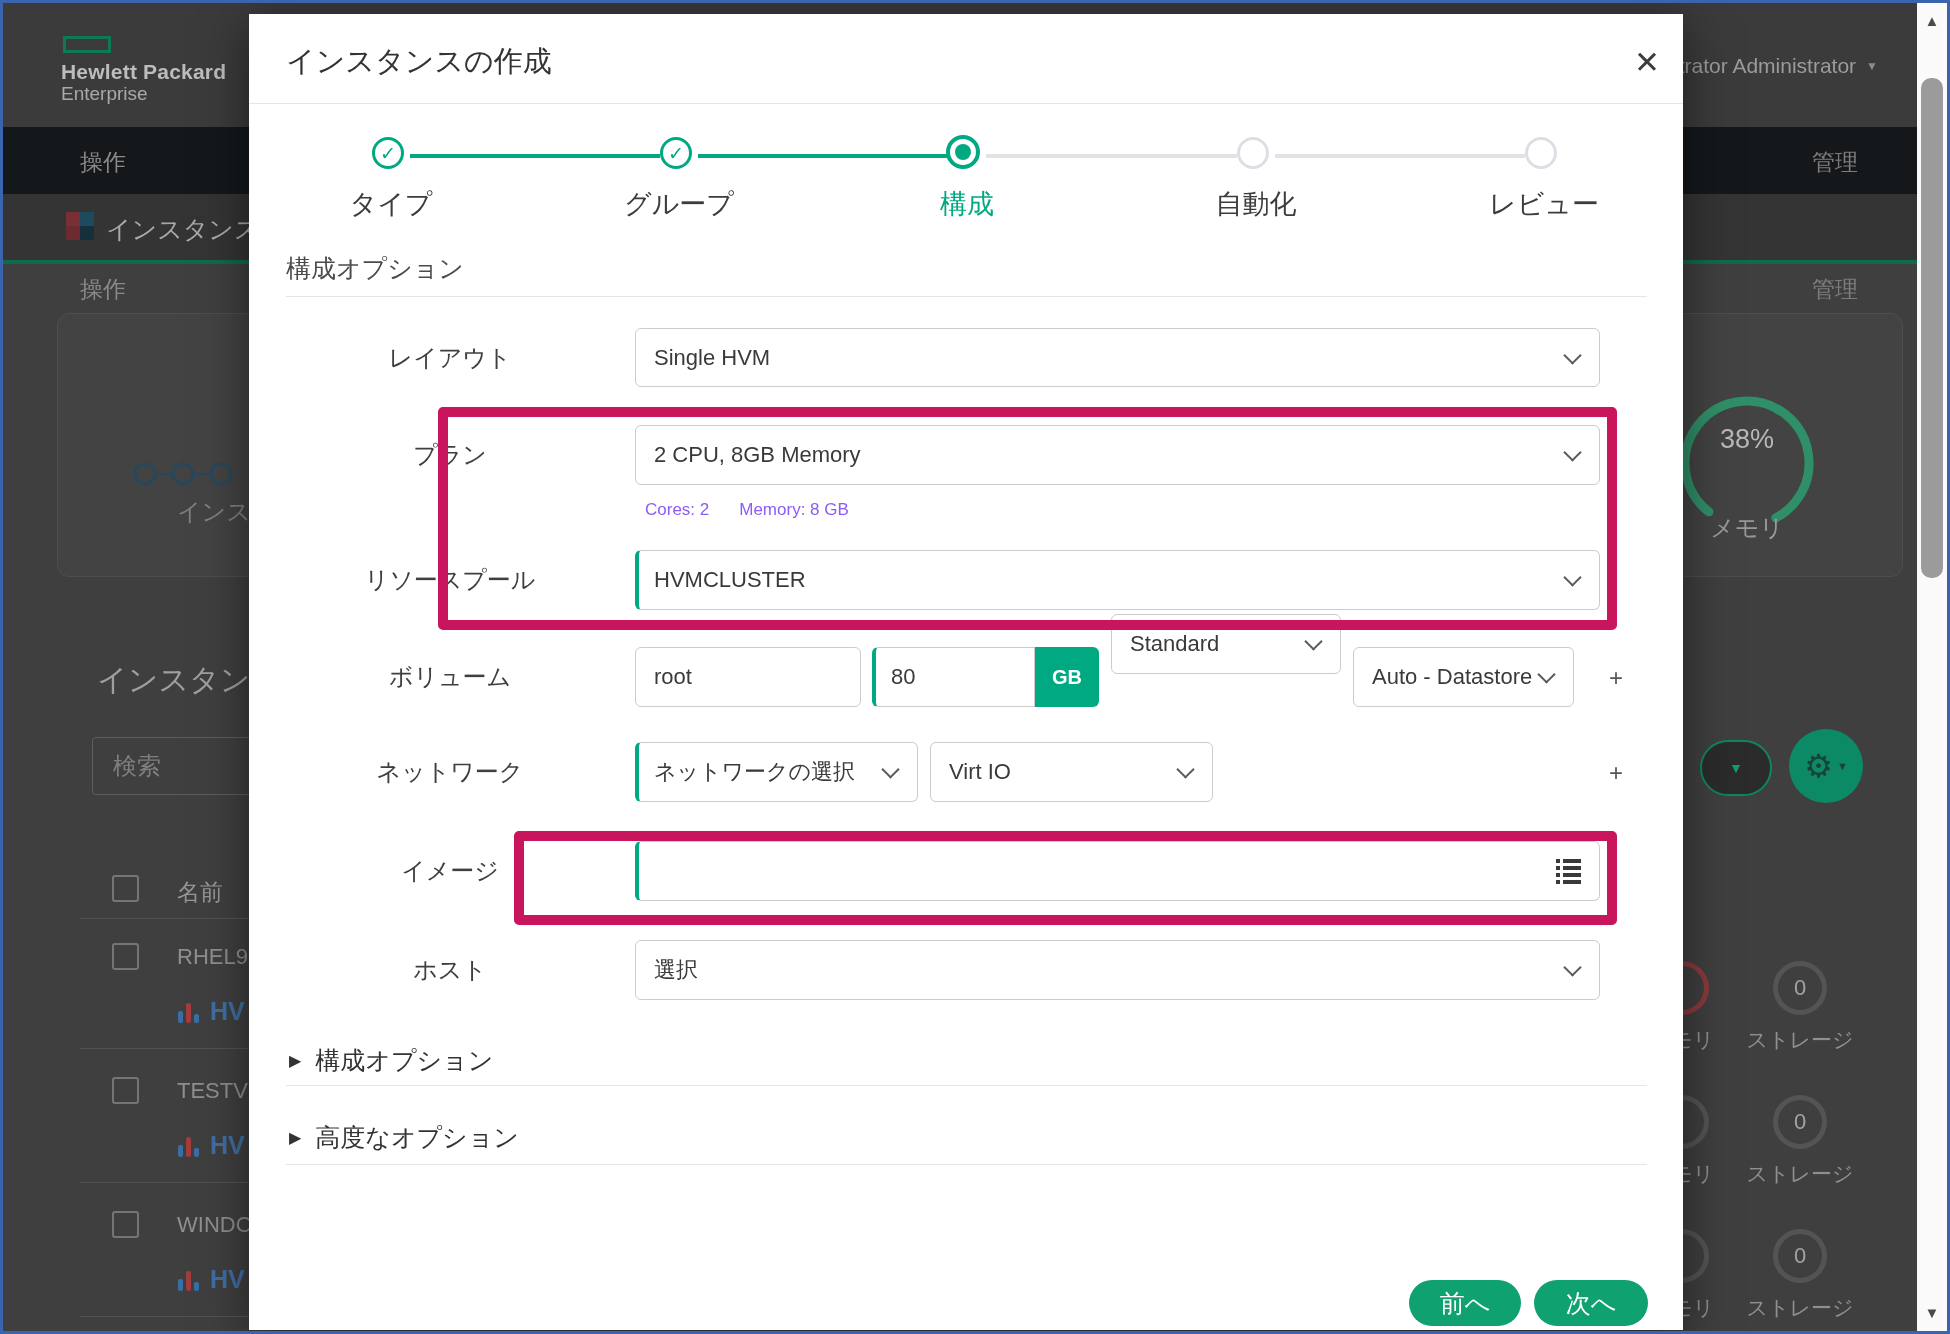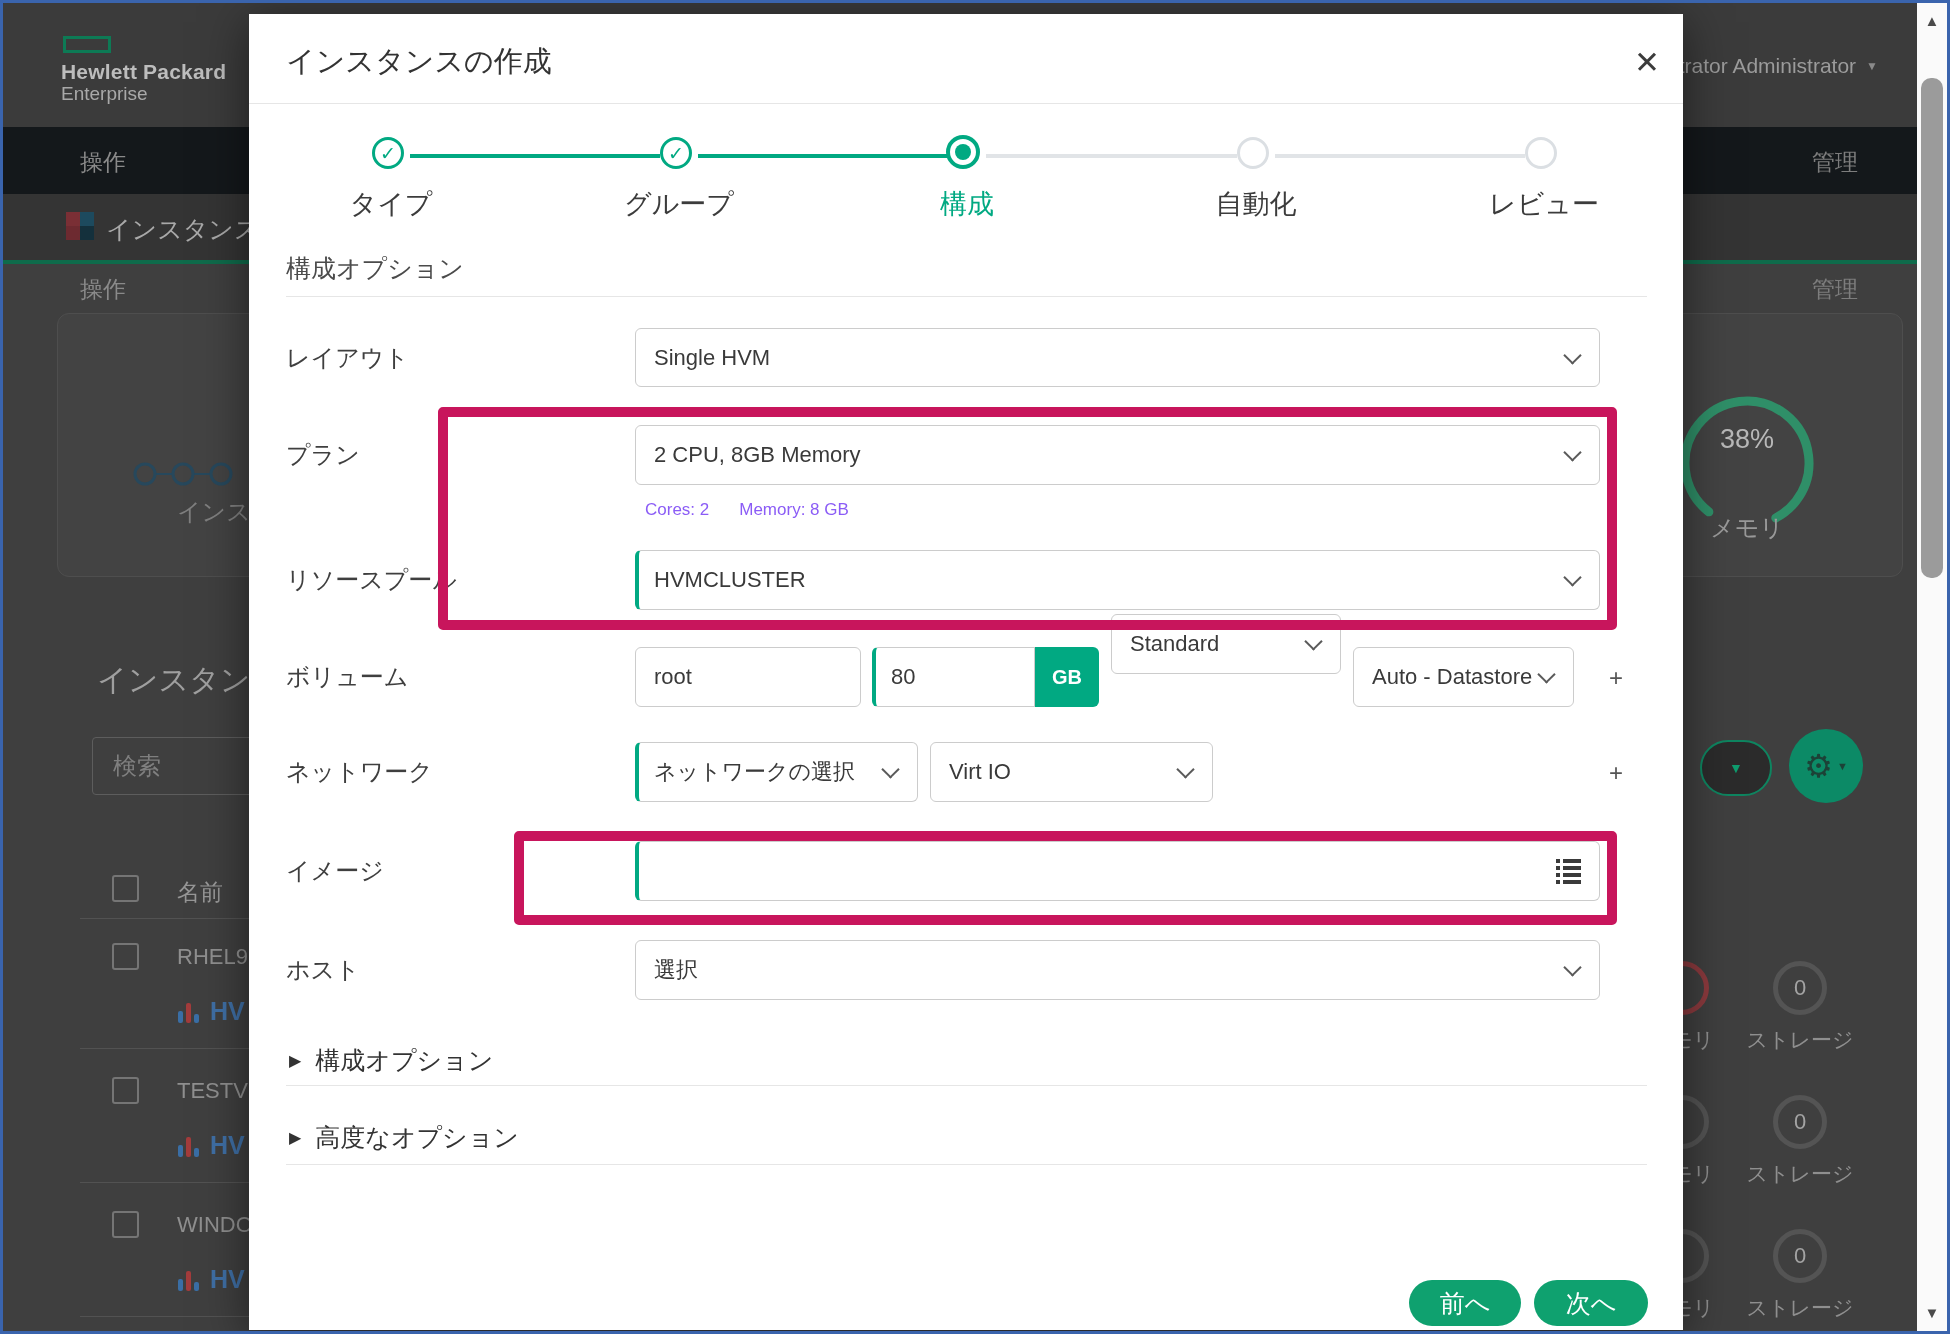--- a/index.html
+++ b/index.html
@@ -69,21 +69,21 @@
   .connector.g{background:#01a982}.connector.gr{background:#e1e4e7}
   .stepc{border-radius:50%;background:#fff}
   .stepc.done{width:32px;height:32px;border:3px solid #01a982;display:flex;align-items:center;justify-content:center;
               color:#01a982;font-size:19px;font-weight:bold}
   .stepc.current{width:34px;height:34px;border:4px solid #01a982;display:flex;align-items:center;justify-content:center}
   .stepc.current i{width:16px;height:16px;border-radius:50%;background:#01a982}
   .stepc.todo{width:32px;height:32px;border:3px solid #dbdfe3}
   .step-label{top:172px;font-size:27px;color:#3c3c3c;transform:translateX(-50%);white-space:nowrap}
   .step-label.cur{color:#01a982}
   .sec-title{left:37px;top:238px;font-size:25px;color:#4b4b4b}
-  .flabel{width:328px;left:37px;text-align:left;font-size:24px;color:#3f3f3f;line-height:28px;white-space:nowrap}
+  .flabel{width:328px;left:37px;text-align:center;font-size:24px;color:#3f3f3f;line-height:28px;white-space:nowrap}
   .field{background:#fff;border:1.5px solid #ccc;border-radius:6px;display:flex;align-items:center;
          padding:0 18px;font-size:22px;color:#3a3a3a;overflow:hidden;white-space:nowrap}
   .field.greenL{border-left:4px solid #01a982;padding-left:15px}
   .chev{position:absolute;right:20px;top:50%;width:11px;height:11px;border-right:2px solid #5a5a5a;
         border-bottom:2px solid #5a5a5a;transform:translateY(-70%) rotate(45deg)}
   .helper{font-size:17px;color:#8b5cf6;display:flex;gap:30px}
   .gb-badge{background:#01a982;color:#fff;font-size:20px;font-weight:bold;border-radius:0 6px 6px 0;
             display:flex;align-items:center;justify-content:center}
   .plus{font-size:24px;color:#555;width:22px;text-align:center}
   .anno{border:10px solid #c8155c;border-radius:5px;pointer-events:none;z-index:5}

